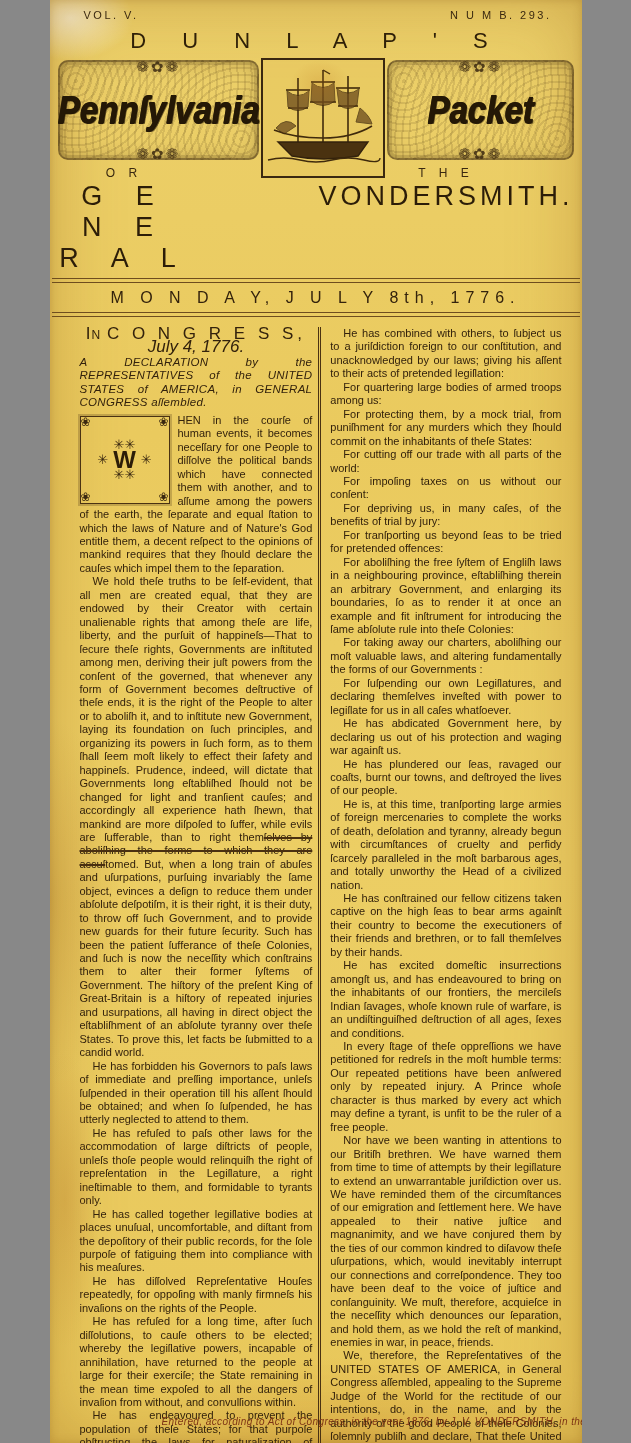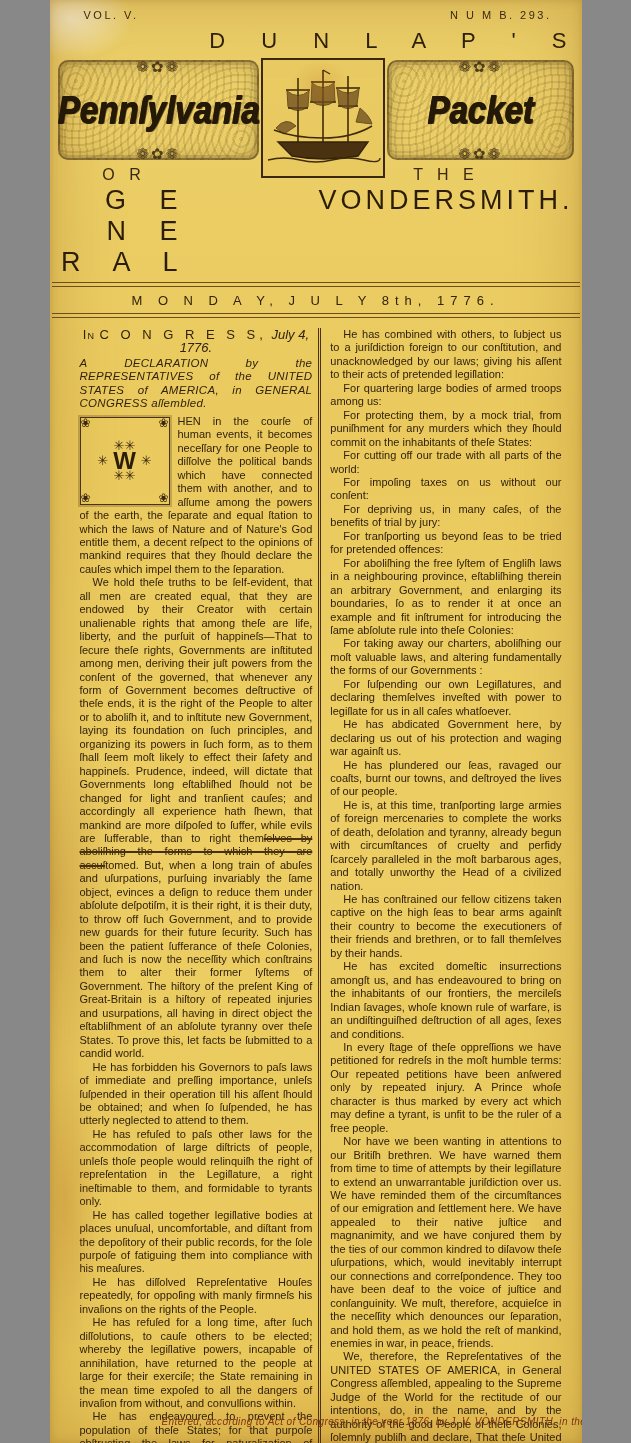--- a/index.html
+++ b/index.html
@@ -13,21 +13,21 @@
       radial-gradient(ellipse 300px 120px at 300px 1440px, rgba(210,150,50,.30), rgba(210,150,50,0) 70%),
       linear-gradient(180deg,#ecd06a 0%,#eaca5e 30%,#ecce64 60%,#e8c75a 100%);
     box-shadow: inset 0 0 70px rgba(150,95,20,.35), inset 0 0 10px rgba(120,70,10,.25);
     font-family:Liberation Sans, sans-serif;
     color:#33220c;
   }
   .stain{position:absolute;pointer-events:none;}
   
   .topline{display:flex;justify-content:space-between;padding:9px 30px 0 34px;
     font-size:11px;letter-spacing:2.5px;color:#3a2810;}
-  .dunlaps{text-align:right;font-size:22px;letter-spacing:15px;color:#2f2008;margin-top:7px;padding-left:2px;}
+  .dunlaps{text-align:center;font-size:22px;letter-spacing:15px;color:#2f2008;margin-top:7px;padding-left:2px;}
   
   .masthead{display:grid;grid-template-columns:1fr 128px 1fr;align-items:stretch;
     padding:4px 8px 0 8px;height:122px;}
   .plate{position:relative;display:flex;align-items:center;justify-content:center;height:100px;margin-top:2px;}
   .plate .frame{
     position:absolute;inset:0;border-radius:10px;
     background:
       repeating-radial-gradient(circle at 8% 20%, rgba(60,38,10,.12) 0 2px, rgba(0,0,0,0) 2px 7px),
       repeating-radial-gradient(circle at 92% 80%, rgba(60,38,10,.12) 0 2px, rgba(0,0,0,0) 2px 7px);
     border:2px solid rgba(58,38,12,.55);
@@ -35,34 +35,34 @@
   }
   .plate .flourish{position:absolute;font-size:15px;color:#3a2810;opacity:.85;letter-spacing:2px;}
   .plate .fl-top{top:-2px;left:50%;transform:translateX(-50%);}
   .plate .fl-bottom{bottom:-3px;left:50%;transform:translateX(-50%);}
   .nameplate{position:relative;font-style:italic;font-weight:bold;font-size:33px;color:#241806;
     text-shadow:1px 0 0 #241806, 0 1px 0 #241806, 1.5px 1.5px 0 rgba(36,24,6,.6);
     transform:scaleY(1.15);}
   .shipbox{position:relative;margin:0 2px;border:2px solid #3a2810;height:116px;background:rgba(230,195,90,.35);
     display:flex;align-items:center;justify-content:center;}
   .subhead{display:grid;grid-template-columns:1fr 128px 1fr;padding:0 8px;margin-top:-14px;}
-  .orthe{text-align:center;font-size:16px;letter-spacing:5px;color:#3a2810;margin-bottom:1px;}
-  .bigword{text-align:right;font-size:27px;color:#2c1d08;}
+  .orthe{text-align:center;font-size:12px;letter-spacing:5px;color:#3a2810;margin-bottom:1px;}
+  .bigword{text-align:center;font-size:27px;color:#2c1d08;}
   .w-general{letter-spacing:13px;}
   .w-advertiser{letter-spacing:4px;}
   
   .rule2{height:3px;border-top:1.5px solid #6e4d1e;border-bottom:1px solid #6e4d1e;margin:0 2px;}
-  .dateline{text-align:center;font-size:13px;letter-spacing:6px;color:#33220c;padding:6px 0 5px;}
+  .dateline{text-align:center;font-size:16px;letter-spacing:6px;color:#33220c;padding:6px 0 5px;}
   
   .columns{display:flex;padding:10px 20px 0 30px;}
   .col{width:287px;font-size:11px;line-height:13.45px;text-align:justify;color:#33220c;}
   .col-right{margin-left:6px;padding-left:9px;border-left:3px double #4a3212;width:285px;}
   .para{margin:0;text-indent:13px;}
   .para s{text-decoration-color:#4a3010;text-decoration-thickness:1.5px;}
-  .congress-line{text-align:center;text-indent:0;font-size:13px;letter-spacing:1px;margin:0 0 2px;}
+  .congress-line{text-align:center;text-indent:0;font-size:17px;letter-spacing:1px;margin:0 0 2px;}
   .congress-line .sc{font-variant:small-caps;}
   .congress-line .caps{letter-spacing:4px;}
   .congress-line .it{font-style:italic;letter-spacing:0;}
   .decl-title{font-style:italic;font-size:11.5px;line-height:13.5px;text-indent:0;margin:0 0 4px;letter-spacing:.3px;}
   .opening{margin:0;}
   .factotum{float:left;width:88px;height:86px;margin:2px 8px 2px 0;position:relative;
     border:1.5px solid #4a3212;box-shadow:inset 0 0 0 2px rgba(74,50,18,.0), 0 0 0 2px rgba(74,50,18,.25);
     display:flex;flex-direction:column;align-items:center;justify-content:center;
     font-size:13px;color:#3a2810;line-height:15px;}
   .factotum .corner{position:absolute;font-size:12px;}

